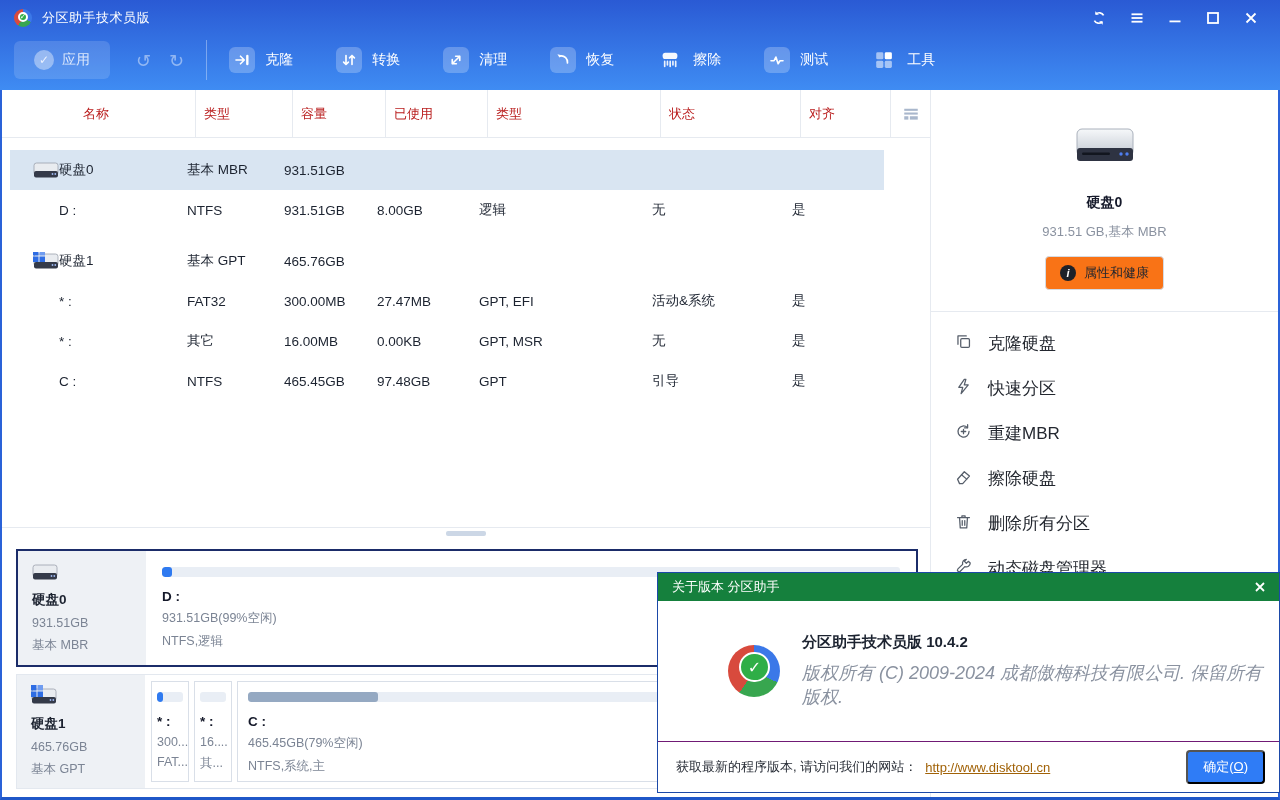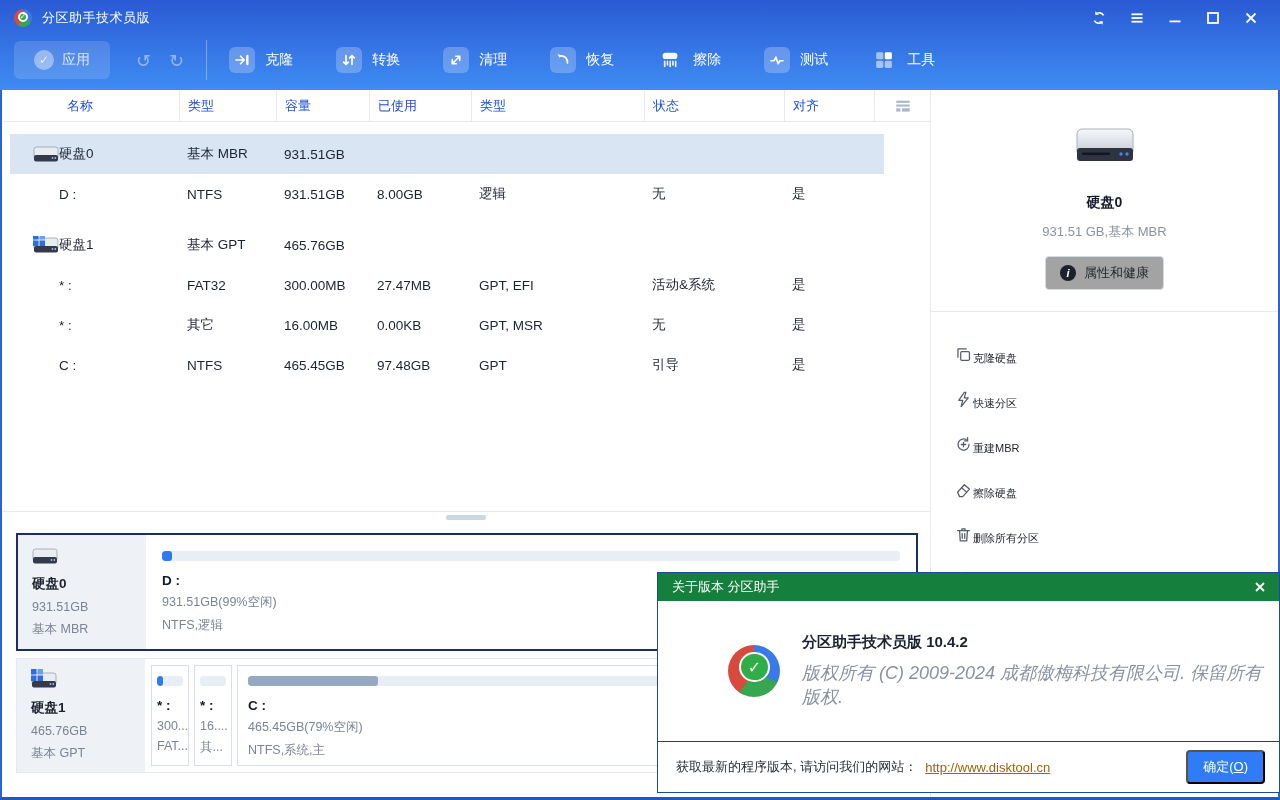--- a/index.html
+++ b/index.html
@@ -29,23 +29,23 @@
   .tb-btn { display:flex; align-items:center; gap:10px; color:#fff; font-size:14px; }
   .tile { width:26px; height:26px; border-radius:6px; background:rgba(255,255,255,.24); display:flex; align-items:center; justify-content:center; }
   .notile { width:26px; height:26px; display:flex; align-items:center; justify-content:center; }
 
   
   .content { flex:1; display:flex; min-height:0; background:#fff; }
   .main { width:928px; min-width:0; display:flex; flex-direction:column; }
   .sidebar { flex:1; border-left:1px solid #e6eaf0; }
 
   
-  .table-header { height:32px; display:grid; padding-left:8px;
+  .table-header { height:48px; display:grid; padding-left:24px;
       grid-template-columns:169px 97px 93px 102px 173px 140px 90px 1fr;
-      align-items:stretch; border-bottom:1px solid #e6eaf0; color:#1d4ed8; font-size:13px; }
+      align-items:stretch; border-bottom:1px solid #e6eaf0; color:#b91c1c; font-size:13px; }
   .hc { display:flex; align-items:center; padding-left:8px; border-left:1px solid #e6eaf0; }
   .hc:first-child { border-left:none; padding-left:57px; }
   .hc-icon { display:flex; align-items:center; justify-content:center; border-left:1px solid #e6eaf0; }
 
   .rows { height:389px; padding-top:12px; }
   .row { display:grid; grid-template-columns:169px 97px 93px 102px 173px 140px 90px;
          height:40px; align-items:center; margin:0 46px 0 8px; font-size:13.5px; color:#1c2330; }
   .row.gap { margin-top:11px; }
   .row.selected { background:#d9e5f2; }
   .cell { padding-left:8px; white-space:nowrap; overflow:hidden; }
@@ -70,27 +70,27 @@
   .pbar { height:10px; background:#e9eef5; border-radius:3px; overflow:hidden; }
   .pbar-fill { height:100%; border-radius:3px; }
   .pname { font-weight:bold; font-size:13.5px; color:#15192a; margin-top:12px; white-space:nowrap; }
   .pline { color:#7b8494; font-size:12.5px; margin-top:6px; white-space:nowrap; }
 
   
   .sb-top { text-align:center; padding-top:36px; }
   .sb-disk-name { font-weight:bold; font-size:14px; color:#15192a; margin-top:22px; }
   .sb-disk-info { color:#8a92a0; font-size:13px; margin-top:11px; }
   .health-btn { display:inline-flex; align-items:center; gap:8px; margin-top:15px; border:1px solid #d5dbe3;
-                border-radius:4px; padding:7px 14px; font-size:13px; color:#23272f; background:#a3a3a3; }
+                border-radius:4px; padding:7px 14px; font-size:13px; color:#23272f; background:#f97316; }
   .info-i { width:16px; height:16px; border-radius:50%; background:#1d2129; color:#fff; font-size:11px; font-weight:bold;
             display:inline-flex; align-items:center; justify-content:center; font-style:italic; }
   .info-i::before { content:"i"; }
   .sb-sep { border-top:1px solid #e6eaf0; margin-top:21px; }
   .sb-menu { padding-top:9px; }
-  .sb-item { display:flex; align-items:flex-end; height:45px; padding-left:23px; font-size:11px; color:#23272f; }
+  .sb-item { display:flex; align-items:center; gap:15px; height:45px; padding-left:23px; font-size:17px; color:#23272f; }
   .sb-item svg { flex:none; }
 
   
   .pie { position:relative; border-radius:50%;
          background:conic-gradient(#3b78e8 0deg 116deg, #38a64f 116deg 214deg, #d84a3d 214deg 360deg); }
   .pie .chk { position:absolute; left:22%; top:14%; width:58%; height:58%; border-radius:50%;
               background:#2fae47; border:2px solid #fff; color:#fff; display:flex; align-items:center; justify-content:center; font-weight:bold; }
 
   
   .dialog { position:absolute; left:657px; top:572px; width:623px; height:221px; background:#fff;

